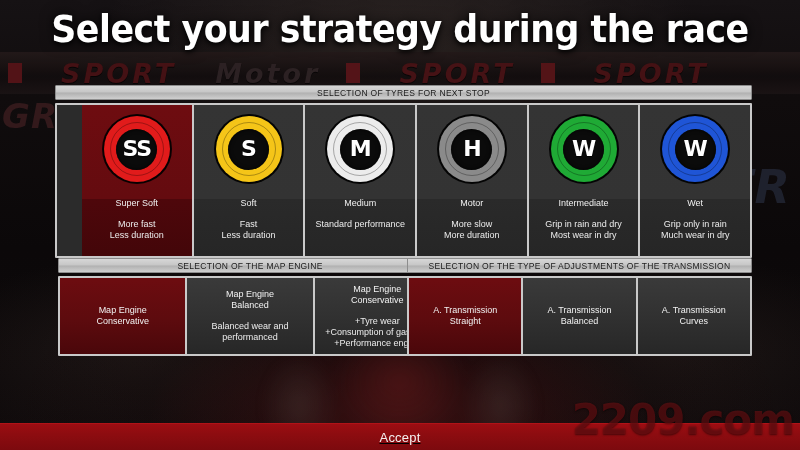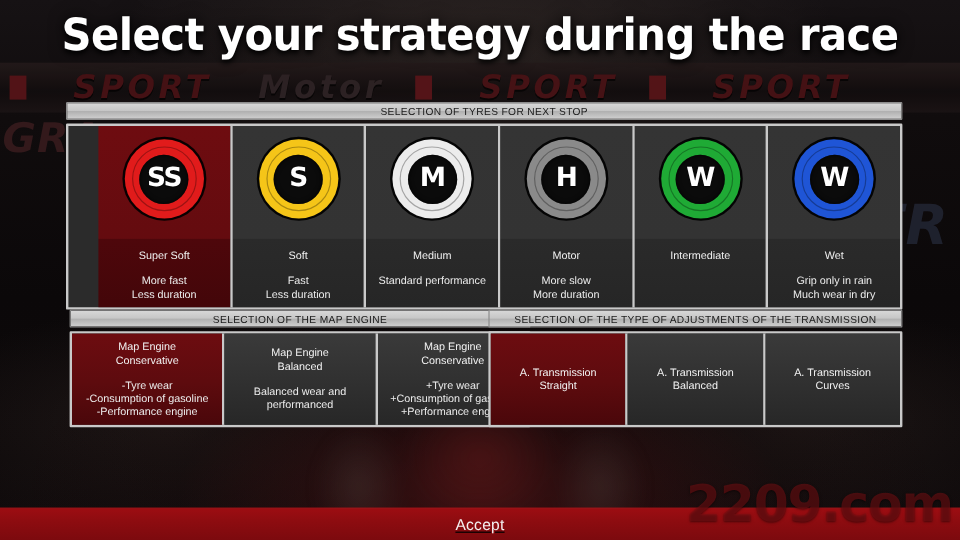--- a/index.html
+++ b/index.html
@@ -202,21 +202,21 @@
   .tyre-letter {
     font-family: "DejaVu Sans", sans-serif;
     font-weight: 700;
     font-size: 22px;
     color: #ffffff;
     line-height: 1;
     letter-spacing: -1px;
     text-shadow: 0 1px 1px rgba(0,0,0,.8);
   }
   .tyre-name {
-    margin-top: 15px;
+    margin-top: 5px;
     font-size: 9px;
     color: #f0f0f0;
     text-align: center;
     font-family: "Liberation Sans", sans-serif;
   }
   .tyre-desc {
     margin-top: 11px;
     font-size: 9px;
     line-height: 11px;
     color: #ececec;
@@ -365,41 +365,41 @@
       </div>
       <div class="tyre-card">
         <div class="tyre-icon-wrap">
           <div class="tyre-icon" style="background: rgb(31, 170, 53);">
             <div class="tyre-hub">
               <span class="tyre-letter">W</span>
             </div>
           </div>
         </div>
         <div class="tyre-name">Intermediate</div>
+        <div class="tyre-desc">Grip in rain and dry<br>Most wear in dry</div>
       </div>
       <div class="tyre-card">
         <div class="tyre-icon-wrap">
           <div class="tyre-icon" style="background: rgb(31, 85, 214);">
             <div class="tyre-hub">
               <span class="tyre-letter">W</span>
             </div>
           </div>
         </div>
         <div class="tyre-name">Wet</div>
         <div class="tyre-desc">Grip only in rain<br>Much wear in dry</div>
       </div>
     </div>
 </div>
 
 <div id="map-section">
   <div class="section-header">SELECTION OF THE MAP ENGINE</div>
   <div class="panel opt-panel" id="map-panel">
       <div class="opt-card selected">
         <div class="opt-title">Map Engine<br>Conservative</div>
-        <div class="opt-desc">-Tyre wear<br>-Consumption of gasoline<br>-Performance engine</div>
       </div>
       <div class="opt-card">
         <div class="opt-title">Map Engine<br>Balanced</div>
         <div class="opt-desc">Balanced wear and<br>performanced</div>
       </div>
       <div class="opt-card">
         <div class="opt-title">Map Engine<br>Conservative</div>
         <div class="opt-desc">+Tyre wear<br>+Consumption of gasoline<br>+Performance engine</div>
       </div>
     </div>

